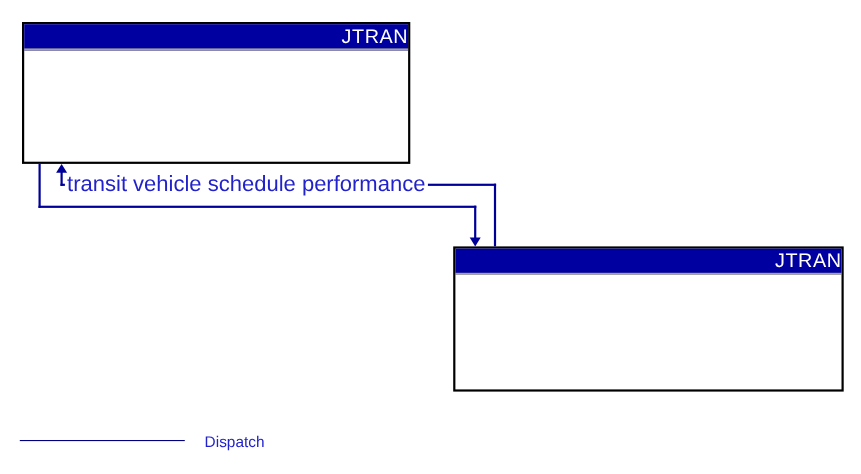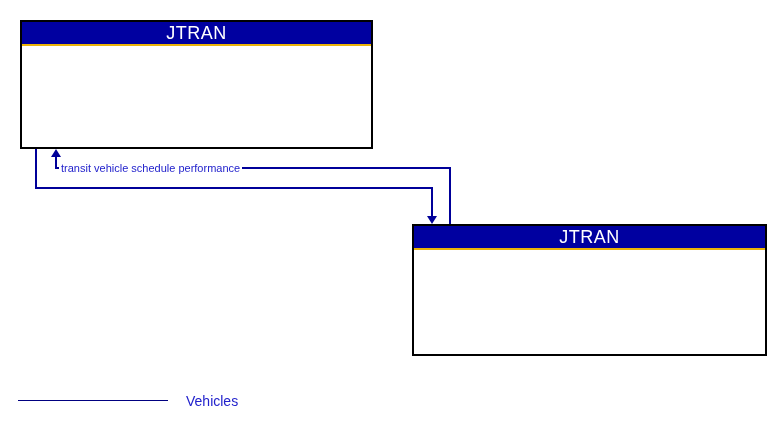--- a/index.html
+++ b/index.html
@@ -20,23 +20,23 @@
   .entity-box {
     position: absolute;
     border: 2px solid #000000;
     background: #ffffff;
     box-sizing: border-box;
   }
   .entity-box .hdr {
     height: 22px;
     line-height: 22px;
     background: var(--hdr-fill, #0000A0);
-    border-bottom: 2px solid #eab308;
+    border-bottom: 2px solid #a3a3a3;
     color: #ffffff;
-    text-align: center;
+    text-align: right;
     font-size: 18px;
     letter-spacing: 0.5px;
   }
   .entity-box .bdy {
     color: #000000;
     text-align: center;
     font-size: 18px;
     padding-top: 1px;
   }
   .box-dispatch { left: 20px; top: 20px; width: 353px; height: 129px; }
@@ -59,21 +59,21 @@
   }
   .arrow-down {
     border-left: 5px solid transparent;
     border-right: 5px solid transparent;
     border-top: 8px solid #000099;
   }
 
   
   .flow-label {
     position: absolute;
-    font-size: 11px;
+    font-size: 20px;
     line-height: 16px;
     height: 16px;
     color: #2222CC;
     background: #ffffff;
     padding: 0 2px;
     white-space: nowrap;
   }
 
   
   .legend-line {
@@ -109,15 +109,15 @@
   <div class="line" style="left:55px; top:167px; width:396px; height:2px;"></div>
   <div class="line" style="left:449px; top:167px; width:2px; height:57px;"></div>
   <div class="flow-label" style="left:59px; top:160px;">transit vehicle schedule performance</div>
 
   <div class="line" style="left:35px; top:149px; width:2px; height:40px;"></div>
   <div class="line" style="left:35px; top:187px; width:398px; height:2px;"></div>
   <div class="line" style="left:431px; top:187px; width:2px; height:30px;"></div>
   <div class="arrow arrow-down" style="left:427px; top:216px;"></div>
 
   <div class="legend-line"></div>
-  <div class="legend-label">Vehicles</div>
+  <div class="legend-label">Dispatch</div>
 
 </div>
 
 </body></html>

